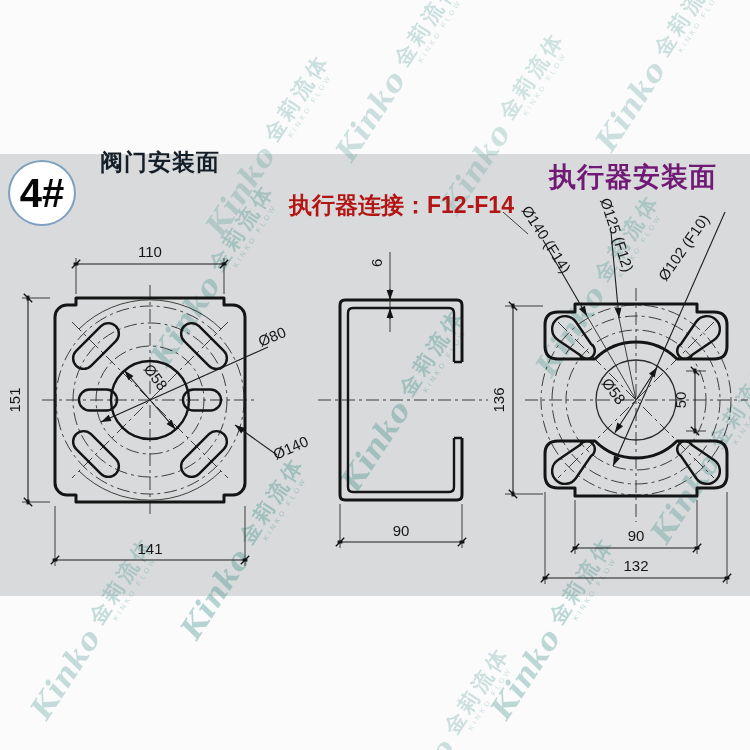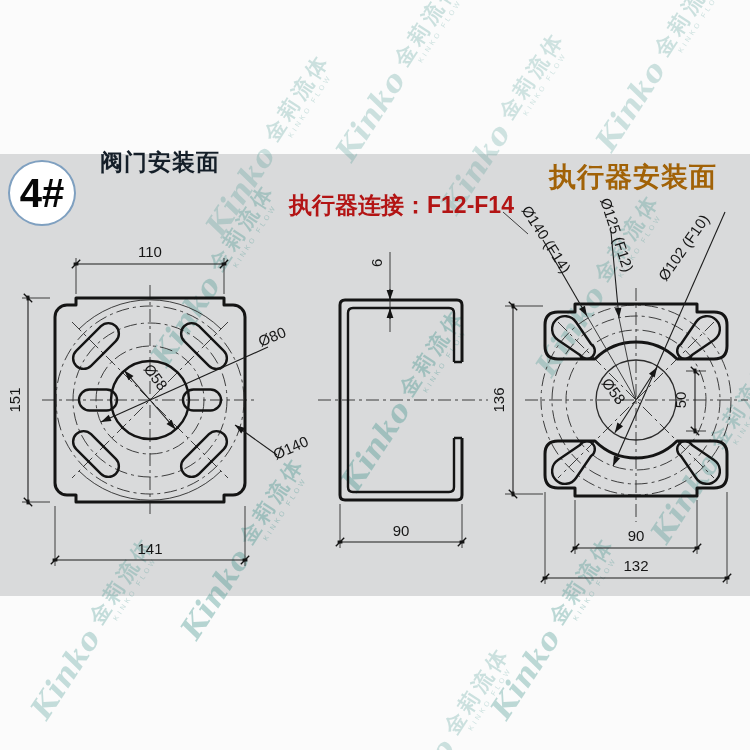--- a/index.html
+++ b/index.html
@@ -6,21 +6,21 @@
   body{width:750px;height:750px;position:relative;background:#fbfbfb;
        font-family:"Liberation Sans",sans-serif;overflow:hidden;}
   .stage{position:absolute;inset:0;}
   .grayband{position:absolute;left:0;top:154px;width:750px;height:442px;background:#d9dadb;}
   
   .badge{position:absolute;left:8px;top:160px;width:64px;height:62px;background:#ffffff;
          border:2px solid #7fa0c0;border-radius:50%;display:flex;align-items:center;justify-content:center;
          font-size:40px;font-weight:bold;color:#070707;z-index:5;}
   .vtitle{position:absolute;left:100px;top:147px;font-size:23px;font-weight:bold;color:#141e28;
           letter-spacing:1px;z-index:5;}
-  .atitle{position:absolute;left:549px;top:159px;font-size:27px;font-weight:bold;color:#a16207;
+  .atitle{position:absolute;left:549px;top:159px;font-size:27px;font-weight:bold;color:#701a75;
           letter-spacing:1px;z-index:5;}
   .rednote{position:absolute;left:289px;top:190px;font-size:23px;font-weight:bold;color:#b31414;z-index:5;}
   
   .wm{position:absolute;display:flex;align-items:center;gap:9px;color:#45968f;
       transform:translate(-50%,-50%) rotate(-57deg);white-space:nowrap;z-index:2;pointer-events:none;}
   .wm .k{font-family:"DejaVu Serif",serif;font-style:italic;font-weight:bold;font-size:30px;}
   .wm .c{display:flex;flex-direction:column;align-items:center;line-height:1;}
   .wm .cn{font-size:21px;letter-spacing:4px;font-weight:bold;}
   .wm .lt{font-size:7px;letter-spacing:3px;font-style:normal;margin-top:2px;}
   

